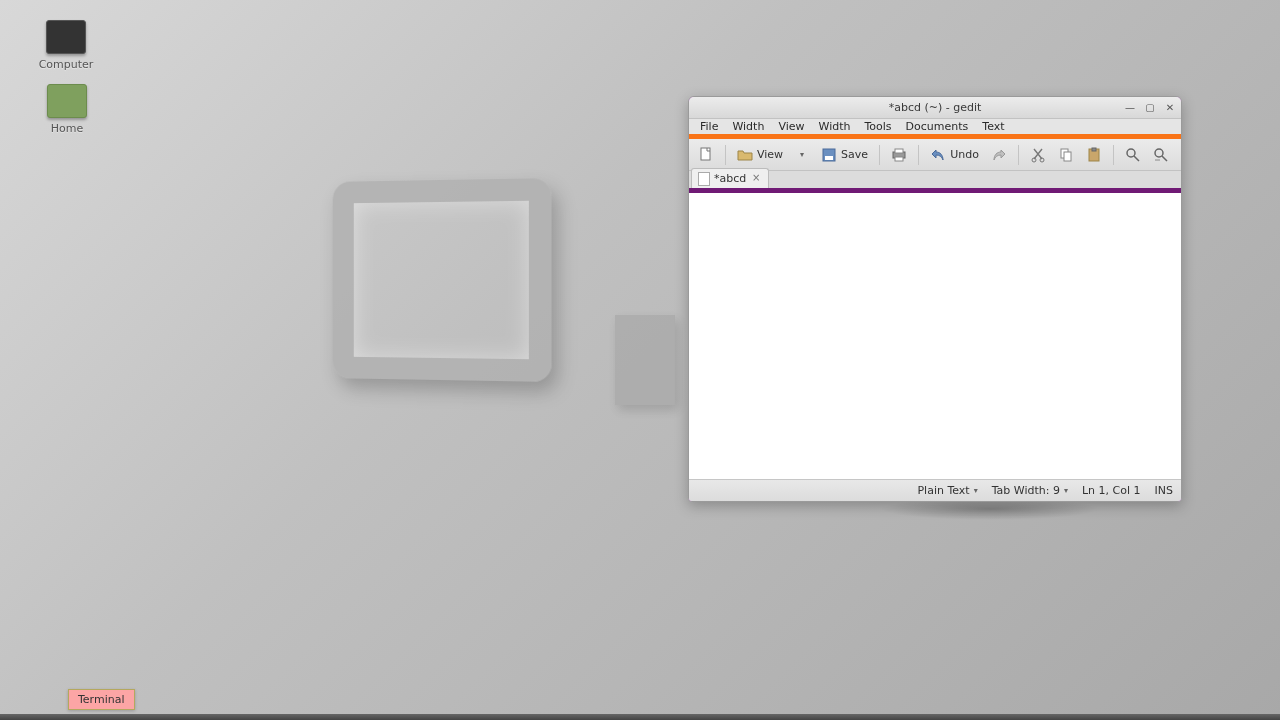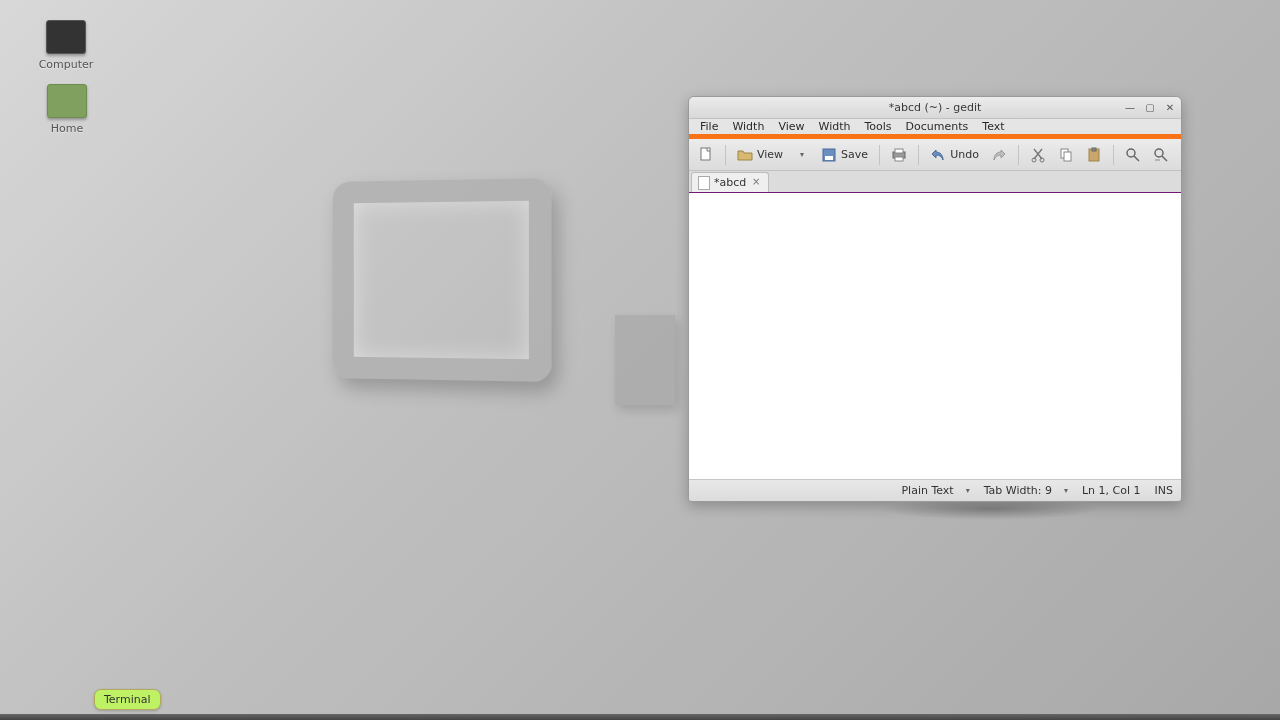--- a/index.html
+++ b/index.html
@@ -127,21 +127,21 @@
 }
 .tool-btn svg { width: 16px; height: 16px; }
 .tool-sep { width: 1px; height: 20px; background: #c4c4c4; margin: 0 4px; }
 .drop-arrow { width: 8px; font-size: 8px; color: #666; padding: 0 2px; }
 
 .tabstrip {
   height: 22px;
   display: flex;
   align-items: flex-end;
   background: #dcdcdc;
-  border-bottom: 1px solid #701a75;
+  border-bottom: 5px solid #701a75;
   padding-left: 2px;
 }
 .doc-tab {
   height: 20px;
   display: flex; align-items: center;
   padding: 0 6px;
   gap: 4px;
   font-size: 11px;
   color: #333;
   background: #efefef;
@@ -172,39 +172,39 @@
   display: flex;
   align-items: center;
   padding: 0 8px;
   gap: 14px;
   font-size: 11px;
   color: #333;
   background: linear-gradient(#e8e8e8,#dcdcdc);
   border-top: 1px solid #c6c6c6;
 }
 .statusbar .spacer { flex: 1; }
-.statusbar .status-item { display: flex; align-items: center; gap: 12px; cursor: pointer; }
+.statusbar .status-item { display: flex; align-items: center; gap: 4px; cursor: pointer; }
 .statusbar .status-item .caret { font-size: 8px; color: #666; }
 
 
 .taskbar {
   position: absolute;
   left: 0; bottom: 0;
   width: 100%; height: 6px;
   background: linear-gradient(#666,#444);
 }
 .tooltip {
   position: absolute;
-  left: 94px; bottom: 10px;
+  left: 68px; bottom: 10px;
   padding: 3px 9px;
-  background: #bef264;
+  background: #fca5a5;
   border: 1px solid #b4a85e;
   font-size: 11px;
   color: #333;
-  border-radius: 7px;
+  border-radius: 0;
   box-shadow: 0 1px 3px rgba(0,0,0,.2);
 }
 </style>
 </head>
 <body>
 
 <div class="desktop-icon" style="left:26px; top:20px;">
   <div class="icon-box"></div>
   <div class="label">Computer</div>
 </div>

